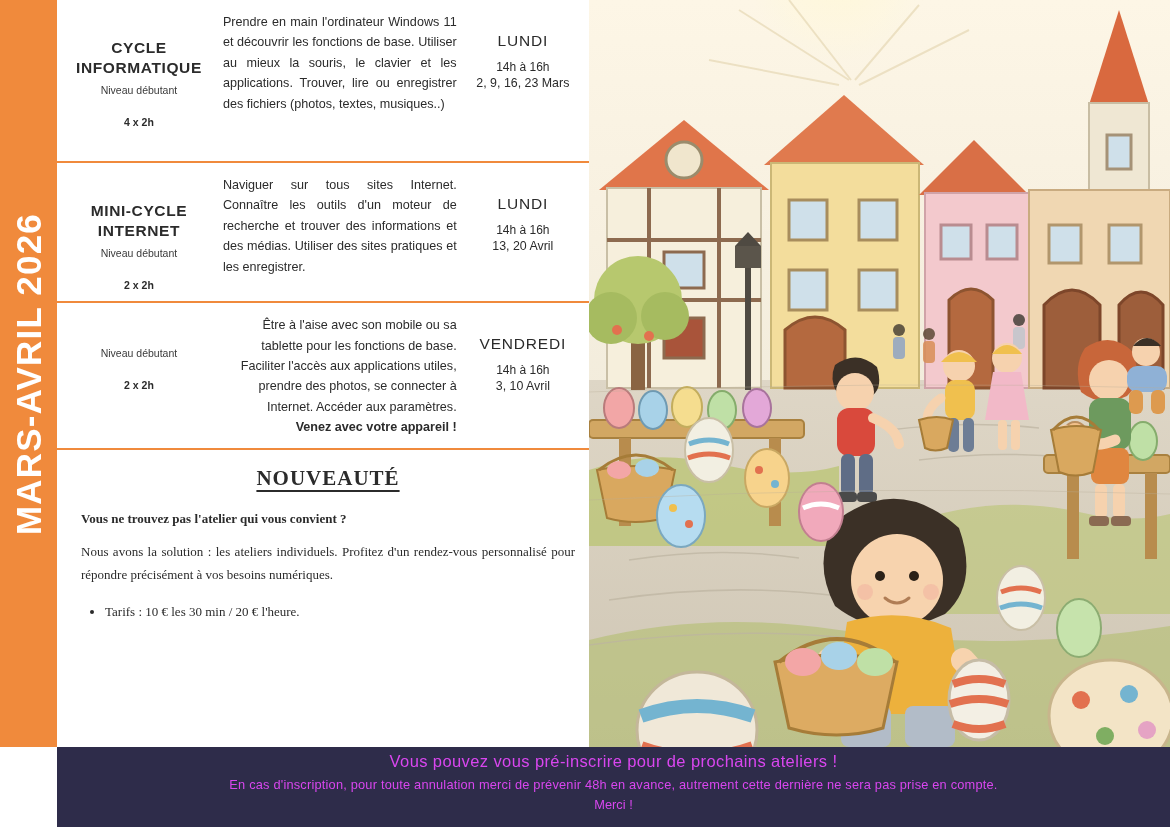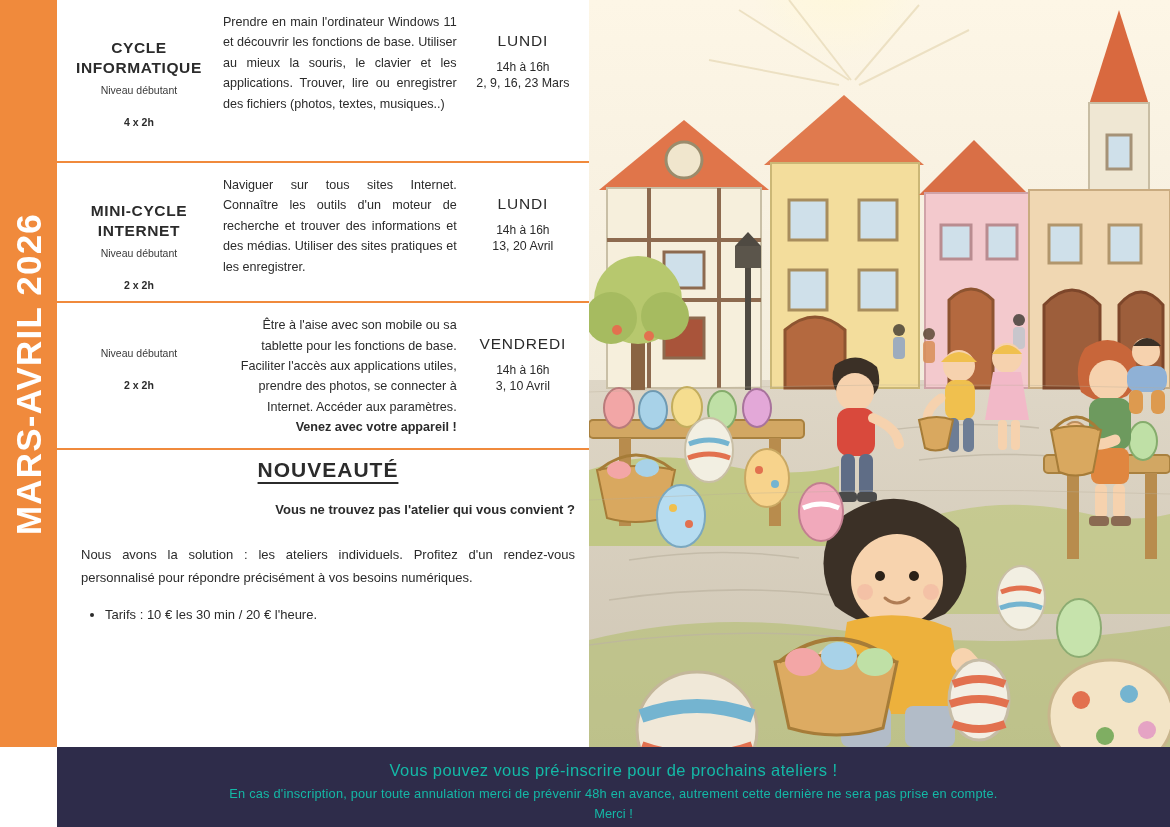--- a/index.html
+++ b/index.html
@@ -108,38 +108,39 @@
   }
 
   
   #row-0 { min-height: 163px; }
   #row-1 { min-height: 133px; }
   #row-2 { min-height: 147px; }
   #row-2 .w-col-desc { text-align: right; }
 
   
   #nouveaute {
-    padding: 8px 14px 0 24px;
+    padding: 16px 14px 0 24px;
+    font-family: Liberation Serif, serif;
   }
   #nouveaute-title {
     text-align: center;
     font-size: 21px;
     font-weight: bold;
     letter-spacing: 1px;
     color: #2b2b2b;
     text-decoration: underline;
     text-underline-offset: 5px;
     margin-bottom: 20px;
   }
   #nouveaute-question {
-    text-align: right;
+    text-align: left;
     font-size: 13px;
     font-weight: bold;
     color: #2b2b2b;
-    margin-bottom: 27px;
+    margin-bottom: 14px;
   }
   .nv-para {
     font-size: 13px;
     line-height: 1.72;
     color: #2b2b2b;
     text-align: justify;
     margin-bottom: 16px;
   }
   #nv-list {
     margin: 8px 0 0 0;
@@ -160,23 +161,23 @@
     background: #e9e2d4;
   }
   #photo svg { display: block; }
 
   
   #footer {
     position: absolute;
     left: 57px; top: 747px;
     width: 1113px; height: 80px;
     background: #2E2C4A;
-    color: #14b8a6;
+    color: #d946ef;
     text-align: center;
-    padding-top: 14px;
+    padding-top: 5px;
   }
   #footer-line1 {
     font-size: 16.5px;
     letter-spacing: 0.4px;
     margin-bottom: 6px;
   }
   #footer-line2 {
     font-size: 12.8px;
     letter-spacing: 0.2px;
     margin-bottom: 5px;

